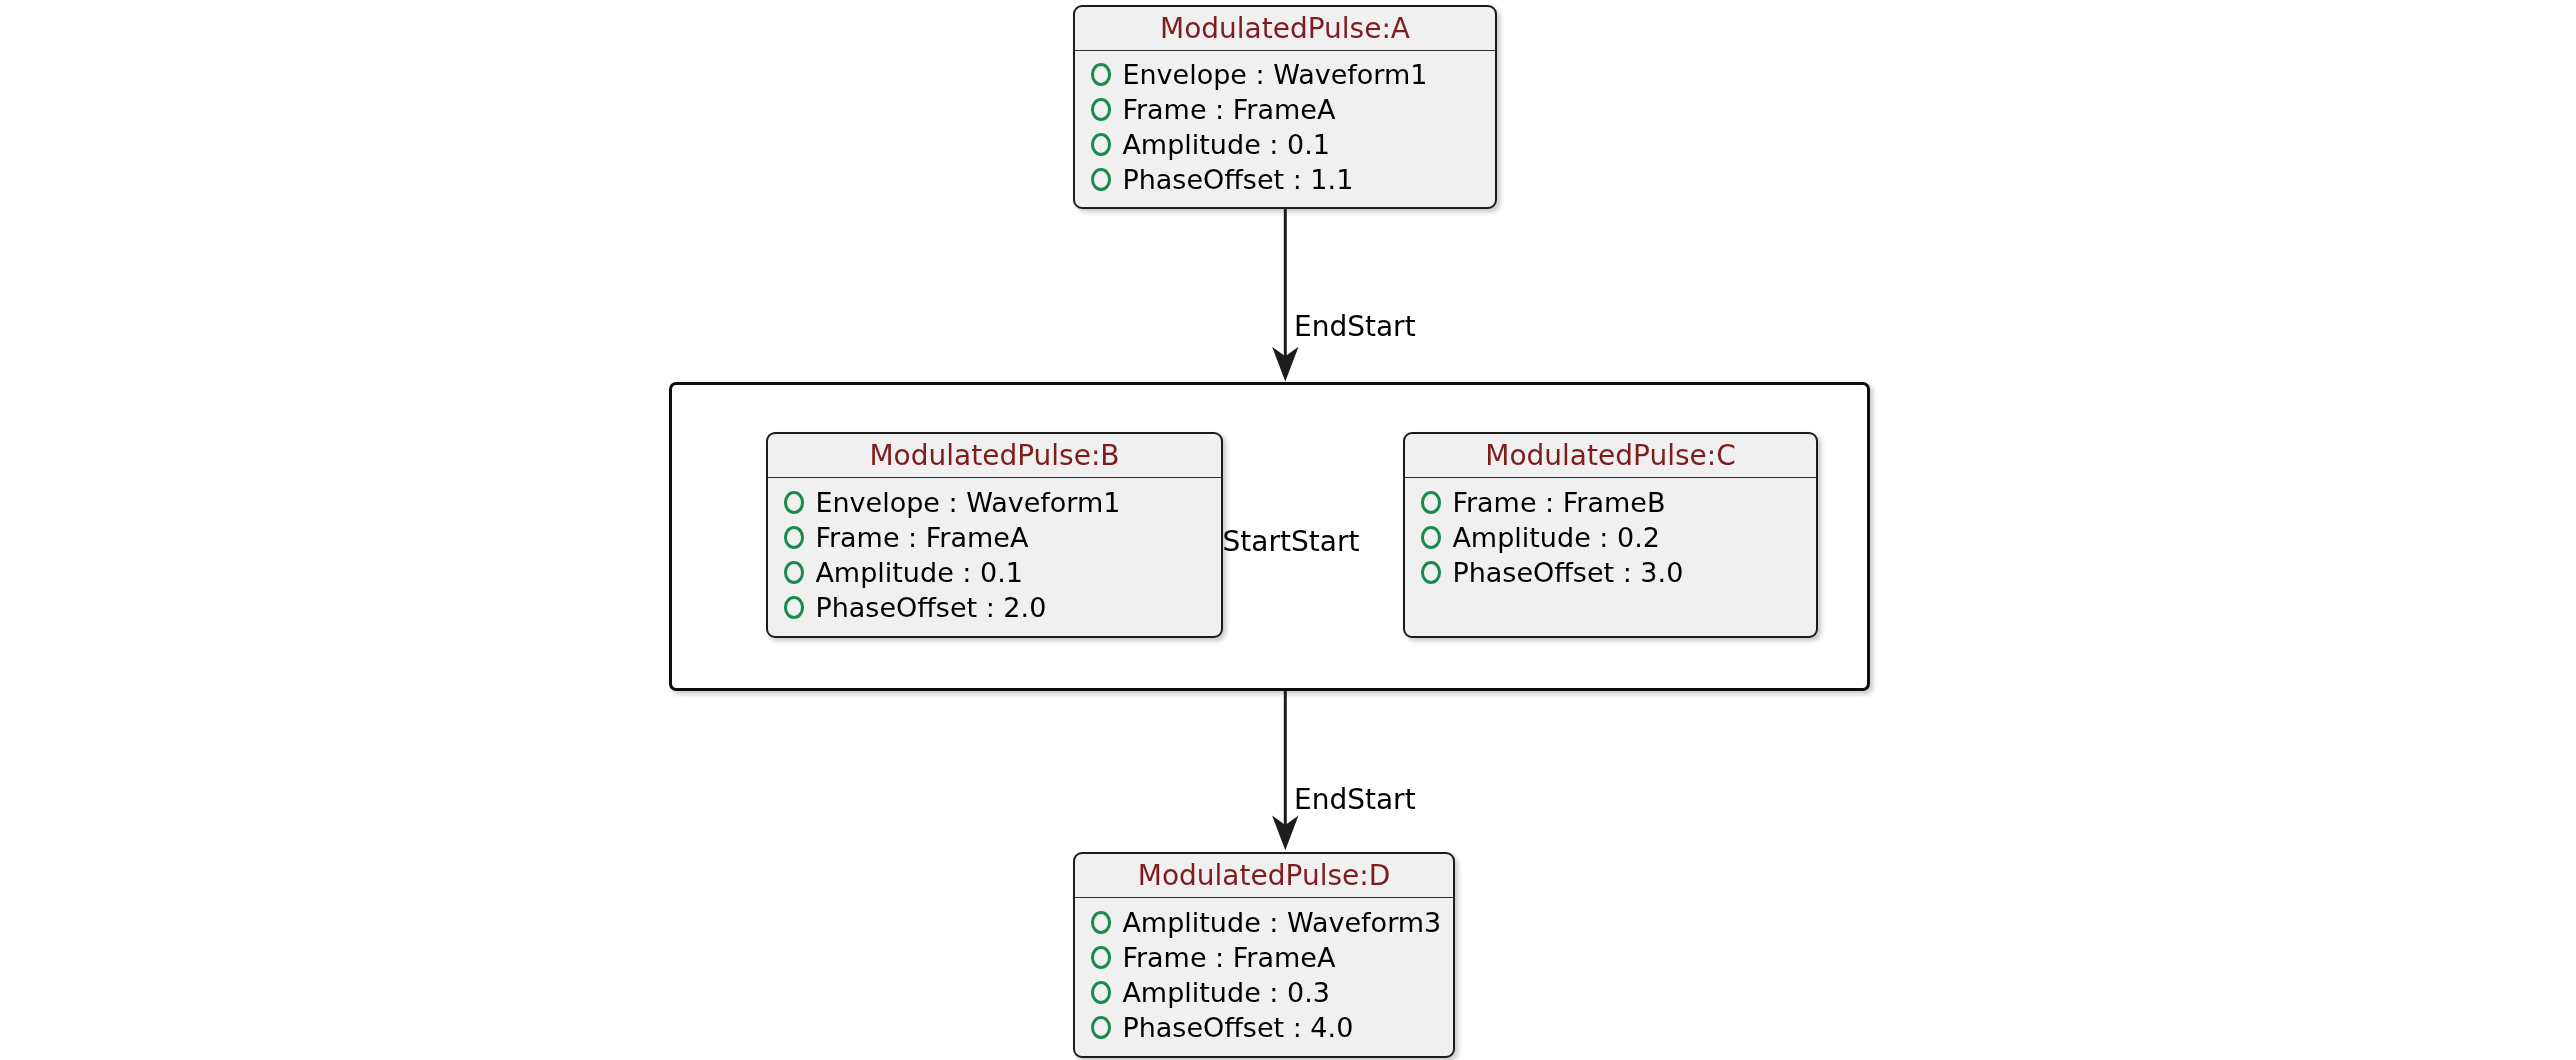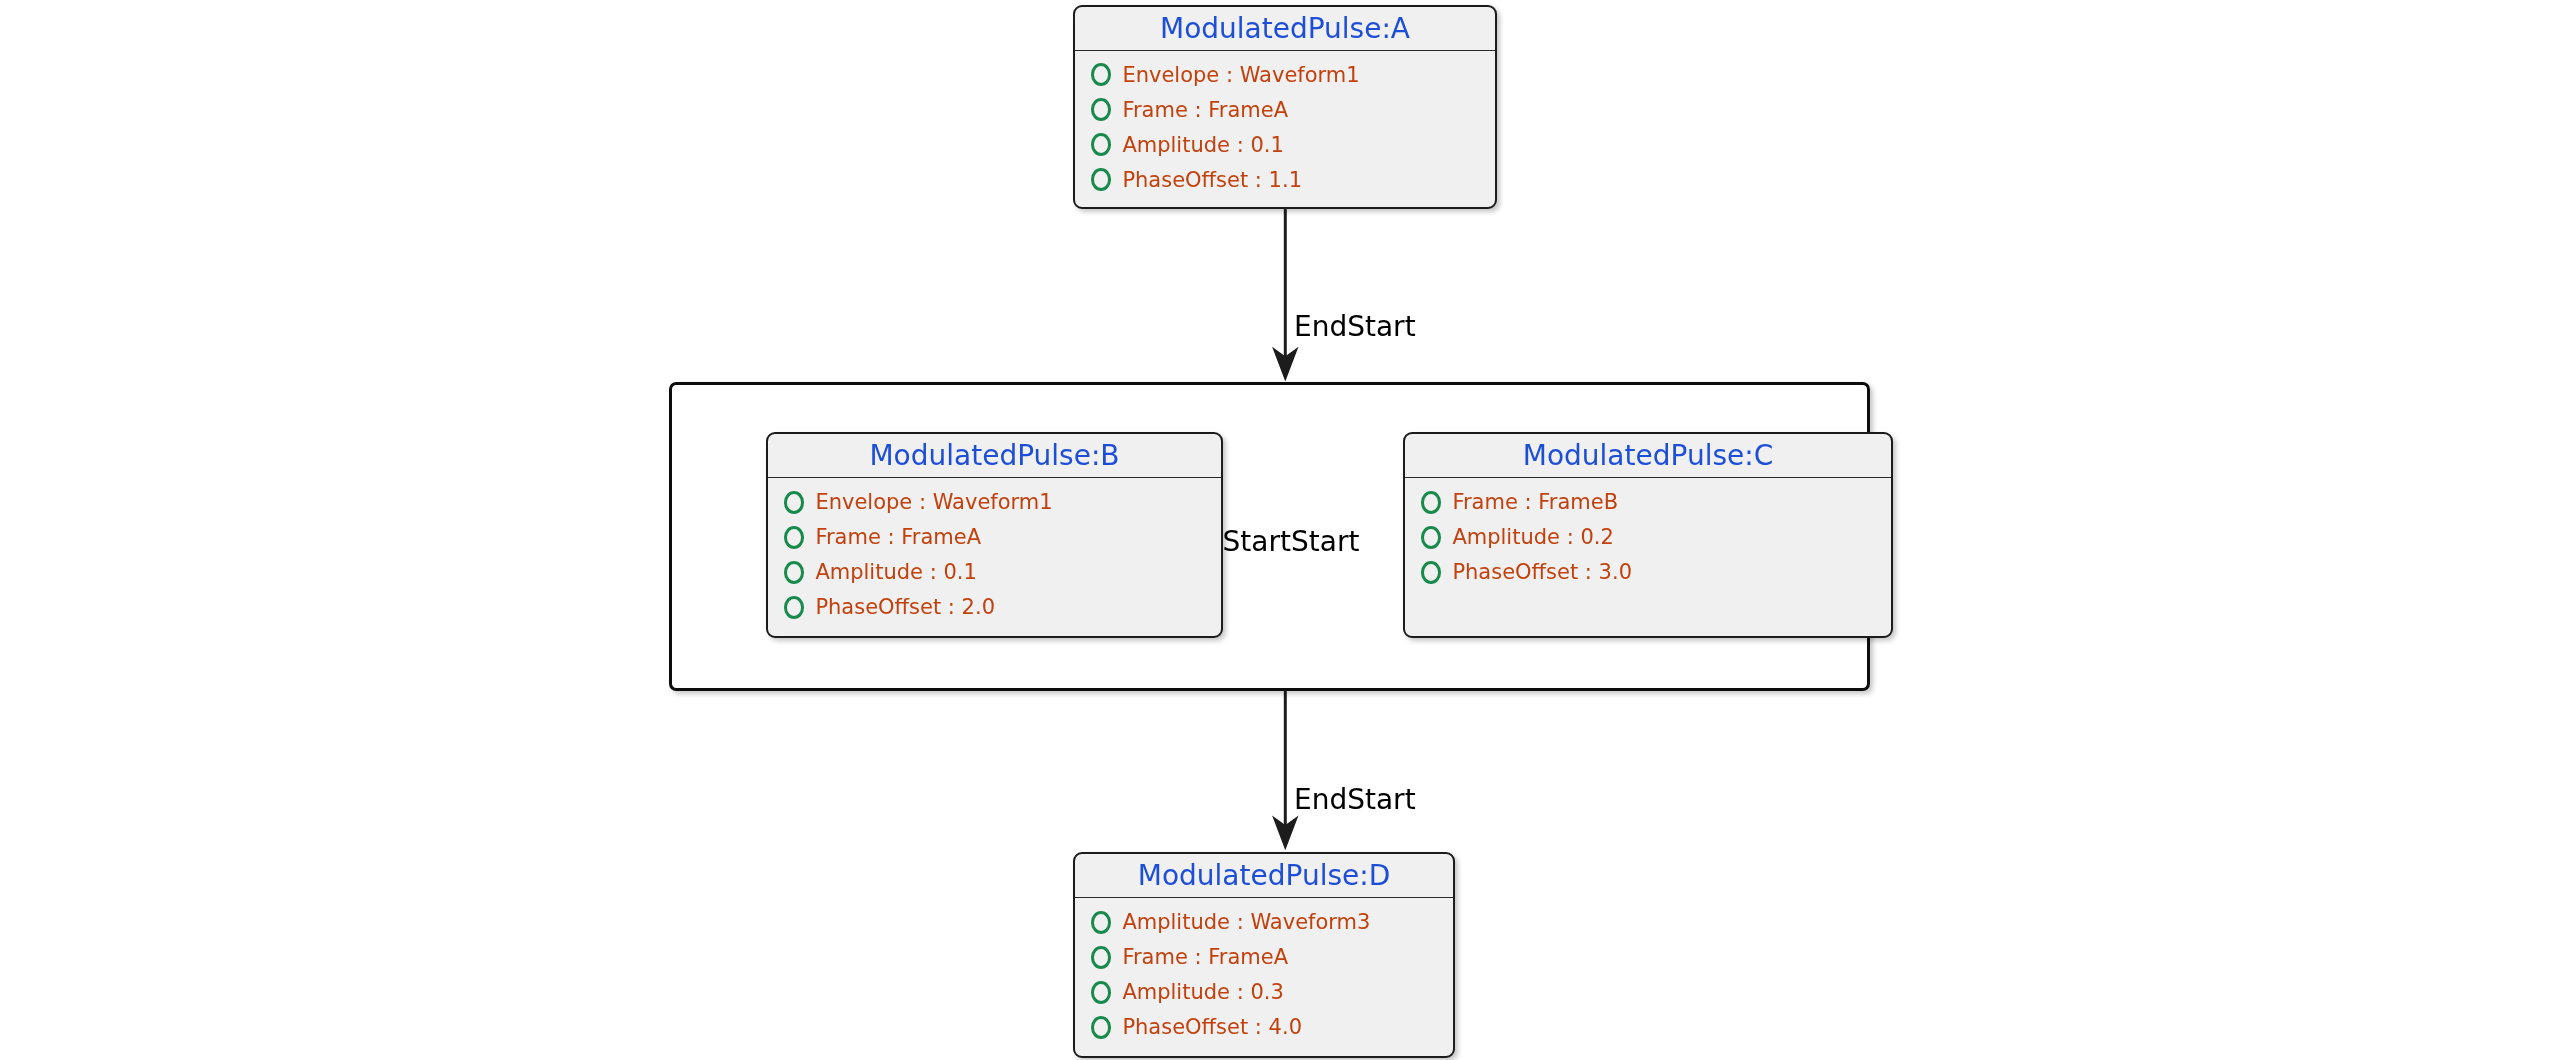--- a/index.html
+++ b/index.html
@@ -43,43 +43,43 @@
     box-sizing: border-box;
     box-shadow: 3px 3px 5.4px rgba(0,0,0,0.22);
     overflow: hidden;
     z-index: 2;
   }
   .node-title {
     height: 43px;
     line-height: 44px;
     text-align: center;
     font-size: 28px;
-    color: #1d4ed8;
+    color: #7f1d1d;
     border-bottom: 1.5px solid #2a2a2a;
   }
   .node-body {
     padding: 6.6px 15.6px 6px 15.6px;
   }
   .attr-row {
     display: flex;
     align-items: center;
     height: 35px;
   }
   .bullet {
     flex: 0 0 auto;
     width: 14.4px;
     height: 17px;
     border: 3.3px solid #178a4c;
     border-radius: 50%;
     margin-right: 11.4px;
     background: transparent;
   }
   .attr-text {
-    font-size: 21px;
-    color: #c2410c;
+    font-size: 27px;
+    color: #000000;
     white-space: nowrap;
   }
   .edge-label {
     position: absolute;
     font-size: 28px;
     color: #000000;
     white-space: nowrap;
     z-index: 3;
     margin-top: 32px;
   }
@@ -142,21 +142,21 @@
         <span class="bullet"></span>
         <span class="attr-text">Amplitude : 0.1</span>
       </div>
       <div class="attr-row">
         <span class="bullet"></span>
         <span class="attr-text">PhaseOffset : 2.0</span>
       </div>
     </div>
   </div>
 
-  <div class="node" style="left:1403px; top:432px; width:490px; height:206px;">
+  <div class="node" style="left:1403px; top:432px; width:415px; height:206px;">
     <div class="node-title">ModulatedPulse:C</div>
     <div class="node-body">
       <div class="attr-row">
         <span class="bullet"></span>
         <span class="attr-text">Frame : FrameB</span>
       </div>
       <div class="attr-row">
         <span class="bullet"></span>
         <span class="attr-text">Amplitude : 0.2</span>
       </div>

